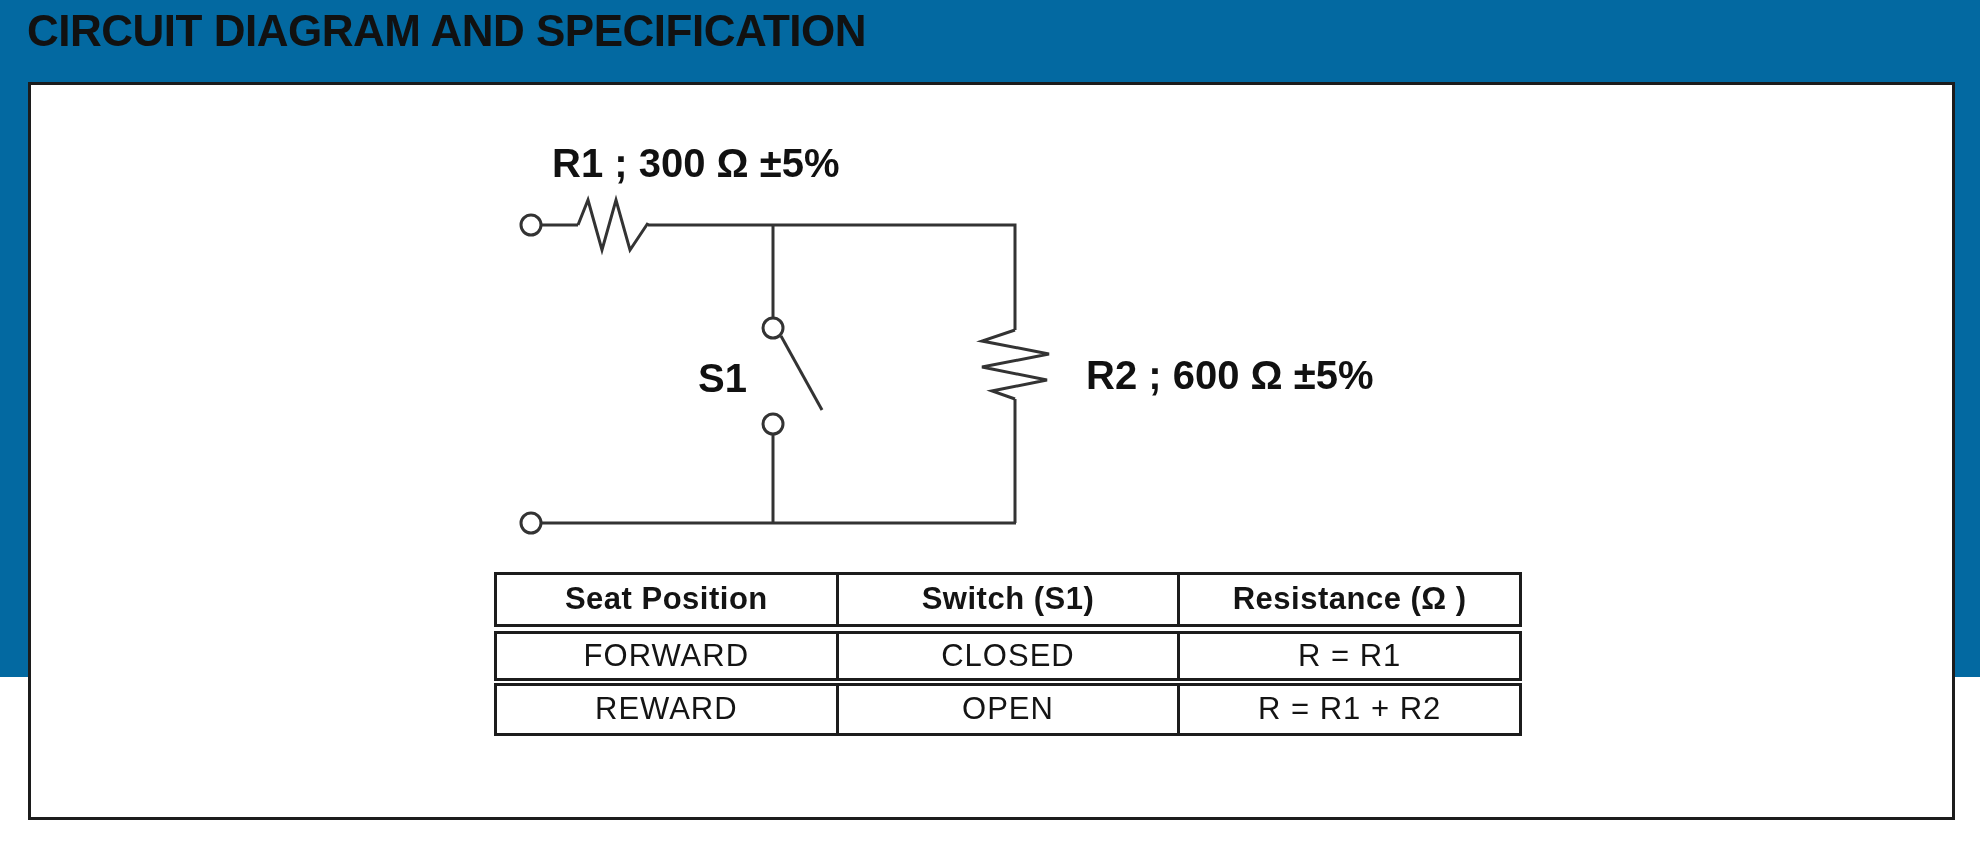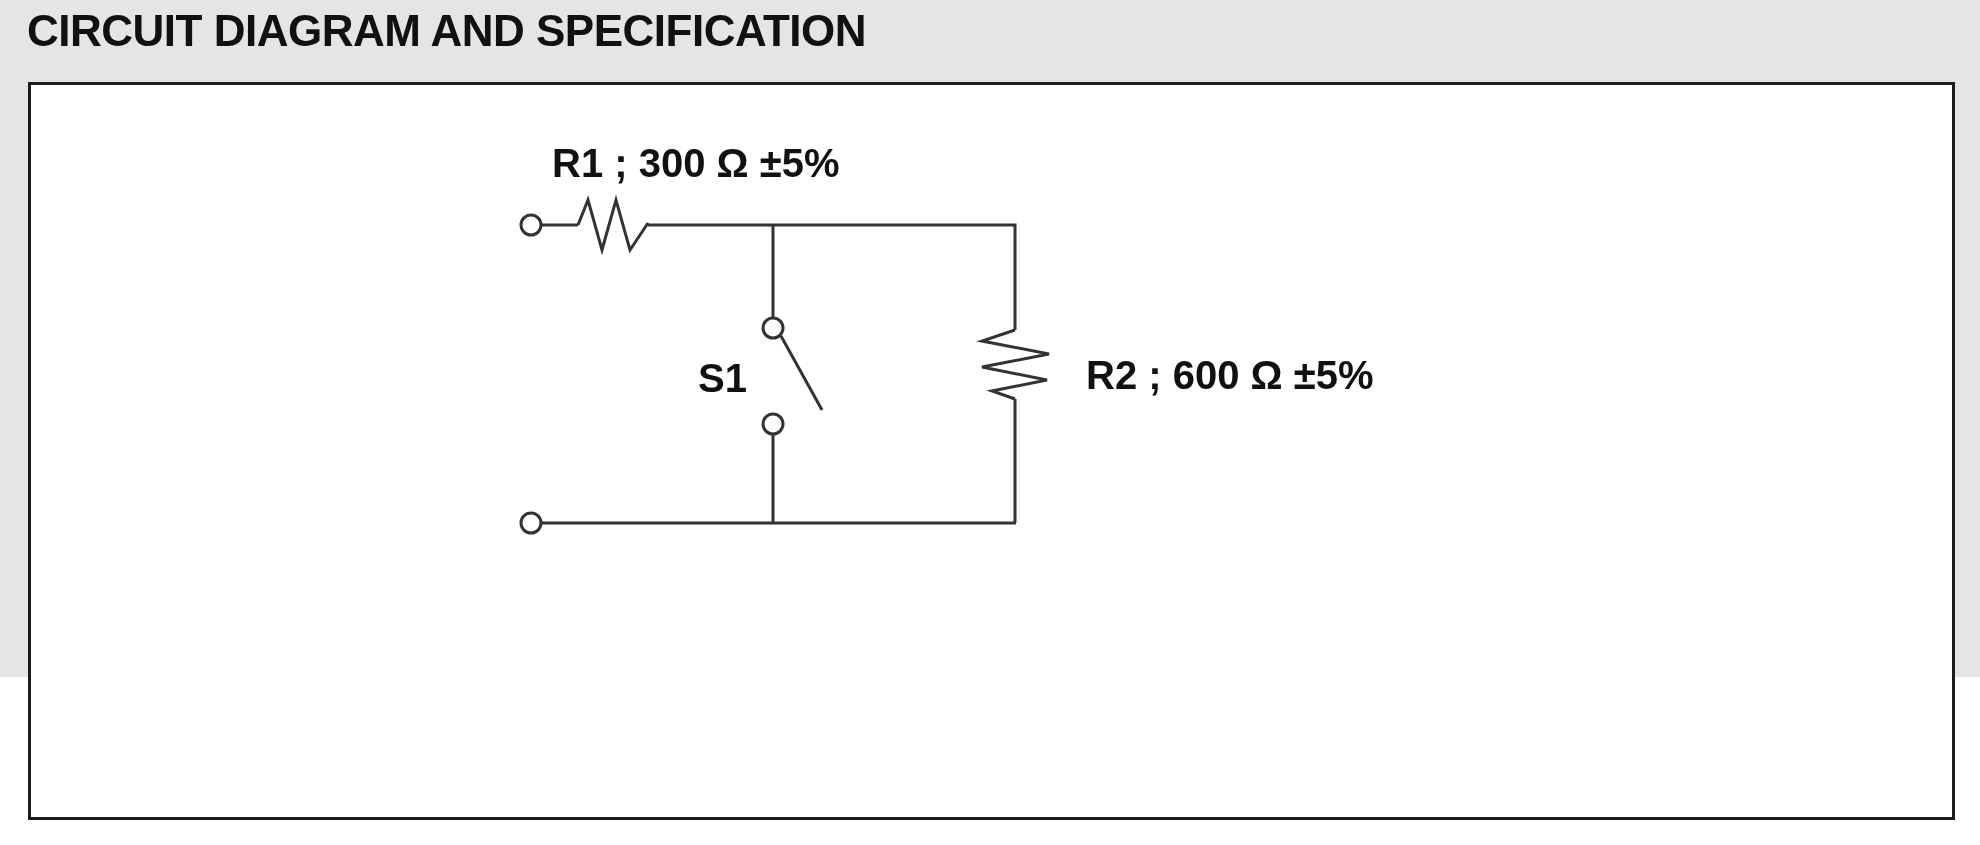--- a/index.html
+++ b/index.html
@@ -6,21 +6,21 @@
   html, body { background: #ffffff; }
   body {
     width: 1980px; height: 845px;
     font-family: "Liberation Sans", sans-serif;
     color: #141414;
     overflow: hidden;
   }
   .page {
     position: relative;
     width: 1980px; height: 677px;
-    background: #e5e5e5;
+    background: #0369a1;
     padding-left: 41px;
   }
   .page-title {
     position: absolute;
     left: 27px; top: 6px;
     font-size: 44px;
     font-weight: bold;
     letter-spacing: -0.5px;
     color: #111111;
     white-space: nowrap;
@@ -114,14 +114,35 @@
     <path d="M1015,399 V523"></path>
 
     <circle cx="531" cy="523" r="10"></circle>
     <path d="M541,523 H1016"></path>
 
     <text x="552" y="177">R1 ; 300 Ω ±5%</text>
     <text x="698" y="392">S1</text>
     <text x="1086" y="389">R2 ; 600 Ω ±5%</text>
   </svg>
 
+  <table class="spec-table">
+    <thead>
+      <tr>
+        <th>Seat Position</th>
+        <th>Switch (S1)</th>
+        <th>Resistance (Ω )</th>
+      </tr>
+    </thead>
+    <tbody>
+      <tr>
+        <td>FORWARD</td>
+        <td>CLOSED</td>
+        <td>R = R1</td>
+      </tr>
+      <tr>
+        <td>REWARD</td>
+        <td>OPEN</td>
+        <td>R = R1 + R2</td>
+      </tr>
+    </tbody>
+  </table>
 
 </div>
 
 </body></html>

